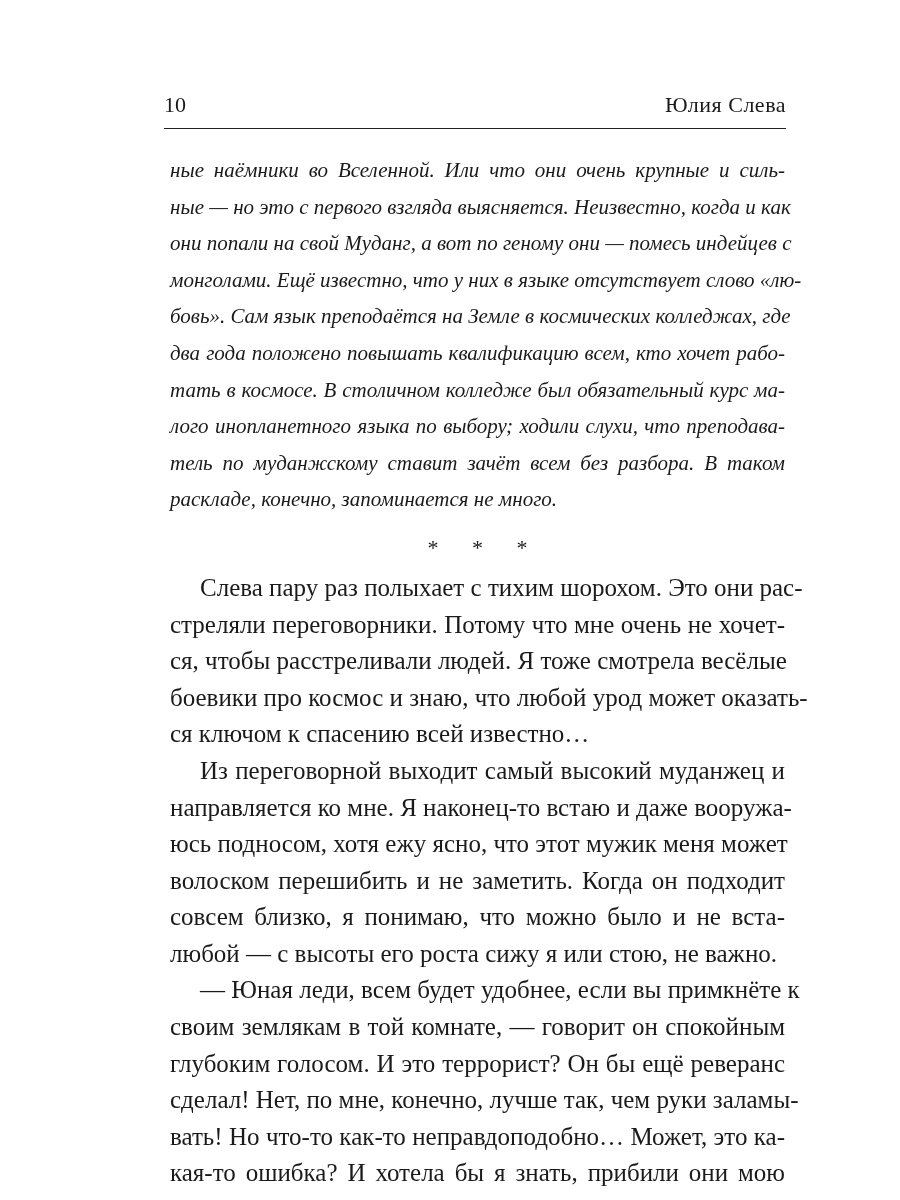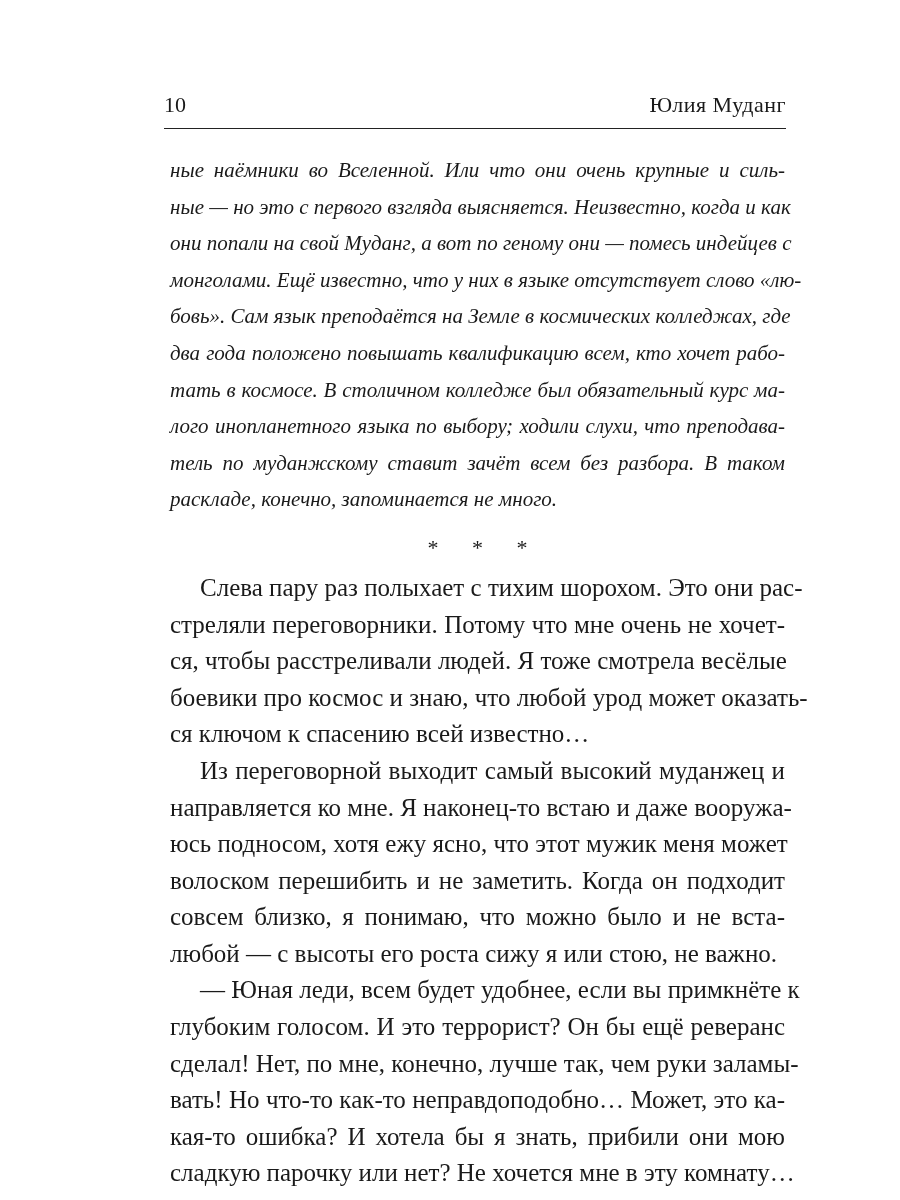--- a/index.html
+++ b/index.html
@@ -15,21 +15,21 @@
   .italic .line { font-style: italic; font-size: 21px; }
   .indent { padding-left: 30px; }
   .stars { text-align: center; font-size: 22px; letter-spacing: 14px; height: 44px; line-height: 44px; margin: 8px 0 0 0; padding-left: 14px; }
   .upright .line { font-size: 25px; }
 </style>
 </head>
 <body>
 
 <div class="header">
   <span class="page-num">10</span>
-  <span class="running-title">Юлия Муданг</span>
+  <span class="running-title">Юлия Слева</span>
 </div>
 <div class="rule"></div>
 
 <div class="body">
   <div class="italic">
     <div class="line">ные наёмники во Вселенной. Или что они очень крупные и силь-</div>
     <div class="line">ные — но это с первого взгляда выясняется. Неизвестно, когда и как</div>
     <div class="line">они попали на свой Муданг, а вот по геному они — помесь индейцев с</div>
     <div class="line">монголами. Ещё известно, что у них в языке отсутствует слово «лю-</div>
     <div class="line">бовь». Сам язык преподаётся на Земле в космических колледжах, где</div>
@@ -54,19 +54,20 @@
     <div class="line indent">Из переговорной выходит самый высокий муданжец и</div>
     <div class="line">направляется ко мне. Я наконец-то встаю и даже вооружа-</div>
     <div class="line">юсь подносом, хотя ежу ясно, что этот мужик меня может</div>
     <div class="line">волоском перешибить и не заметить. Когда он подходит</div>
     <div class="line">совсем близко, я понимаю, что можно было и не вста-</div>
     <div class="line last">любой — с высоты его роста сижу я или стою, не важно.</div>
   </div>
 
   <div class="upright">
     <div class="line indent">— Юная леди, всем будет удобнее, если вы примкнёте к</div>
+    <div class="line">своим землякам в той комнате, — говорит он спокойным</div>
     <div class="line">глубоким голосом. И это террорист? Он бы ещё реверанс</div>
     <div class="line">сделал! Нет, по мне, конечно, лучше так, чем руки заламы-</div>
     <div class="line">вать! Но что-то как-то неправдоподобно… Может, это ка-</div>
     <div class="line">кая-то ошибка? И хотела бы я знать, прибили они мою</div>
     <div class="line last">сладкую парочку или нет? Не хочется мне в эту комнату…</div>
   </div>
 </div>
 
 </body></html>

